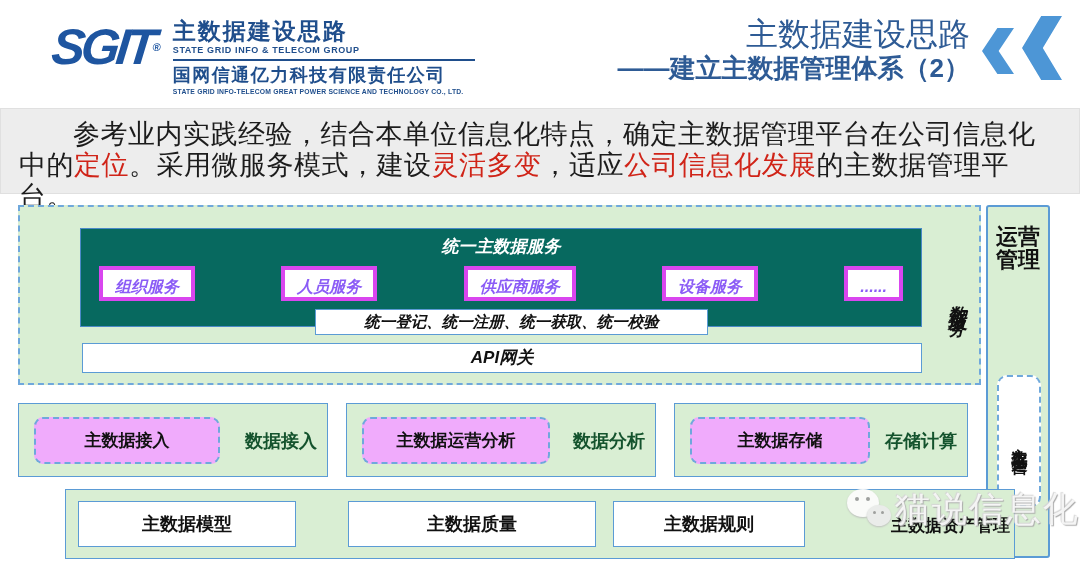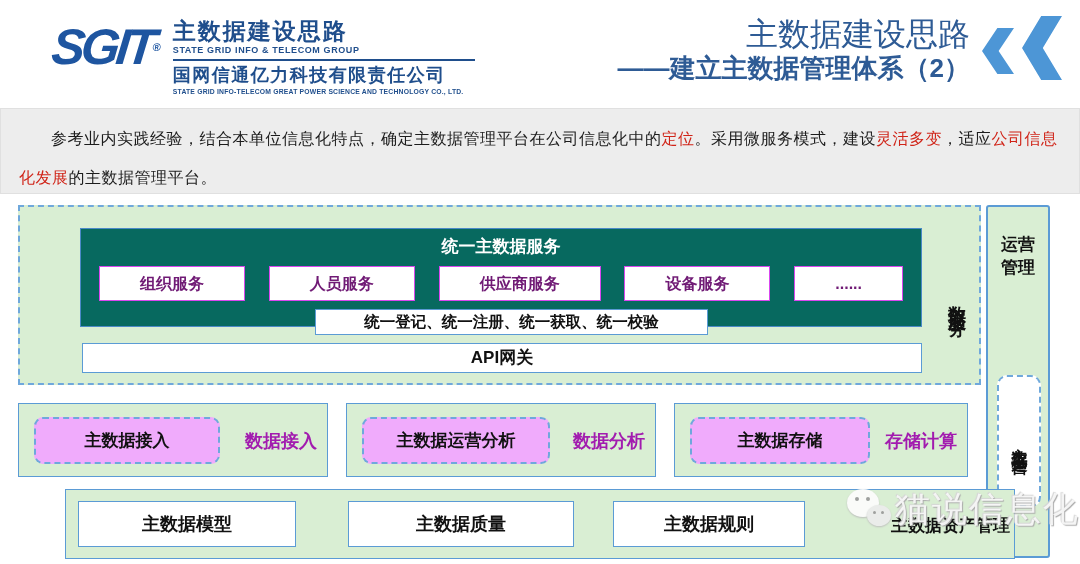--- a/index.html
+++ b/index.html
@@ -24,72 +24,72 @@
   .chevrons { position: absolute; right: 18px; top: 14px; width: 80px; height: 70px; }
   .chev { position: absolute; background: #4D96D6; }
   .chev1 { left: 0; top: 14px; width: 32px; height: 46px;
            clip-path: polygon(100% 0, 48% 0, 0 50%, 48% 100%, 100% 100%, 52% 50%); }
   .chev2 { left: 40px; top: 2px; width: 40px; height: 64px;
            clip-path: polygon(100% 0, 48% 0, 0 50%, 48% 100%, 100% 100%, 52% 50%); }
 
   
   .summary { position: absolute; left: 0; top: 108px; width: 1080px; height: 86px;
              background: #EDEDED; border: 1px solid #E0E0E0; padding: 10px 18px 0 18px; }
-  .summary p { font-size: 16px; color: #1C1C1C; line-height: 39px; text-indent: 2em; letter-spacing: 0.5px; }
+  .summary p { font-size: 27px; color: #1C1C1C; line-height: 31px; text-indent: 2em; letter-spacing: 0.5px; }
   .summary .red { color: #D02418; }
 
   
   .green-panel { background: #D9EED3; position: absolute; }
   .outer { left: 18px; top: 205px; width: 963px; height: 180px;
-           border: 2px dashed #6FA8DC; }
+           border: 2px dashed #6FA8DC; font-style: italic; }
   .teal-box { position: absolute; left: 60px; top: 21px; width: 842px; height: 99px;
               background: #07695F; border: 1.5px solid #4A89C7; }
   .teal-title { text-align: center; color: #fff; font-weight: 700; font-size: 17px; padding-top: 6px; }
   .svc-row { position: absolute; left: 18px; right: 18px; top: 37px; display: flex; justify-content: space-between; }
-  .svc-box { background: #fff; border: 1px solid #d946ef; height: 35px; line-height: 33px;
-             font-size: 16px; font-weight: 700; color: #701a75; text-align: center; padding: 0 40px; }
+  .svc-box { background: #fff; border: 4px solid #d946ef; height: 35px; line-height: 33px;
+             font-size: 16px; font-weight: 700; color: #8b5cf6; text-align: center; padding: 0 12px; }
   .unify-bar { position: absolute; left: 295px; top: 102px; width: 393px; height: 26px;
                background: #ffffff; border: 1.5px solid #5B9BD5; text-align: center;
                font-size: 15.5px; font-weight: 700; color: #111; line-height: 23px; }
   .api-bar { position: absolute; left: 62px; top: 136px; width: 840px; height: 30px;
              background: #fff; border: 1.5px solid #5B9BD5; text-align: center;
              font-size: 17px; font-weight: 700; color: #111; line-height: 27px; }
   .side-label { position: absolute; left: 915px; top: 43px; width: 34px; height: 100px;
                 writing-mode: vertical-rl; font-size: 18px; font-weight: 700; color: #111;
                 letter-spacing: 4px; text-align: center; }
 
   .ops-col { left: 986px; top: 205px; width: 64px; height: 353px;
              border: 2px solid #5B9BD5; border-radius: 3px; }
-  .ops-title { margin-top: 26px; padding: 0 6px; text-align: center;
-               font-size: 17px; font-weight: 700; color: #111; line-height: 23px; }
+  .ops-title { margin-top: 18px; padding: 0 6px; text-align: center;
+               font-size: 22px; font-weight: 700; color: #111; line-height: 23px; }
   .ops-box { position: absolute; left: 9px; top: 168px; width: 44px; height: 132px;
              background: #fff; border: 2px dashed #6FA8DC; border-radius: 10px;
              display: flex; align-items: center; justify-content: center; }
   .ops-box span { writing-mode: vertical-rl; font-size: 16px; font-weight: 700; color: #111; letter-spacing: 3px; }
 
   .mid-panel { top: 403px; height: 74px; border: 1.5px solid #5B9BD5; }
   .mid1 { left: 18px; width: 310px; }
   .mid2 { left: 346px; width: 310px; }
   .mid3 { left: 674px; width: 294px; }
   .dash-box { position: absolute; left: 15px; top: 13px; height: 47px;
               background: #f0abfc; border: 2px dashed #6FA8DC; border-radius: 9px;
               display: flex; align-items: center; justify-content: center;
               font-size: 17px; font-weight: 700; color: #111; }
   .mid1 .dash-box { width: 186px; }
   .mid2 .dash-box { width: 188px; }
   .mid3 .dash-box { width: 180px; }
   .mid-label { position: absolute; right: 10px; top: 0; height: 74px; display: flex; align-items: center;
-               font-size: 18px; font-weight: 700; color: #a21caf; }
+               font-size: 18px; font-weight: 700; color: #14532d; }
 
   .bottom-panel { left: 18px; top: 489px; width: 950px; height: 70px; border: 1.5px solid #5B9BD5; margin-left: 47px; }
   .gov-box { position: absolute; top: 11px; height: 46px; background: #fff; border: 1.5px solid #5B9BD5;
              display: flex; align-items: center; justify-content: center;
              font-size: 18px; font-weight: 700; color: #111; }
   .gov1 { left: 12px; width: 218px; }
-  .gov2 { left: 282px; width: 226px; }
+  .gov2 { left: 282px; width: 248px; }
   .gov3 { left: 547px; width: 192px; }
   .gov-text { position: absolute; left: 825px; top: 0; height: 70px; display: flex; align-items: center;
               font-size: 17px; font-weight: 700; color: #111; white-space: nowrap; }
 
   
   .watermark { position: absolute; left: 845px; top: 486px; display: flex; align-items: center; z-index: 6; }
   .wm-icon { position: relative; width: 50px; height: 46px; opacity: 0.92; }
   .wm-b1 { position: absolute; left: 2px; top: 2px; width: 32px; height: 28px; background: #fdfdfd;
            border-radius: 50%; box-shadow: 0 1px 2px #b9b9b9; }
   .wm-b1::before, .wm-b1::after { content: ""; position: absolute; top: 8px; width: 4px; height: 4px;

